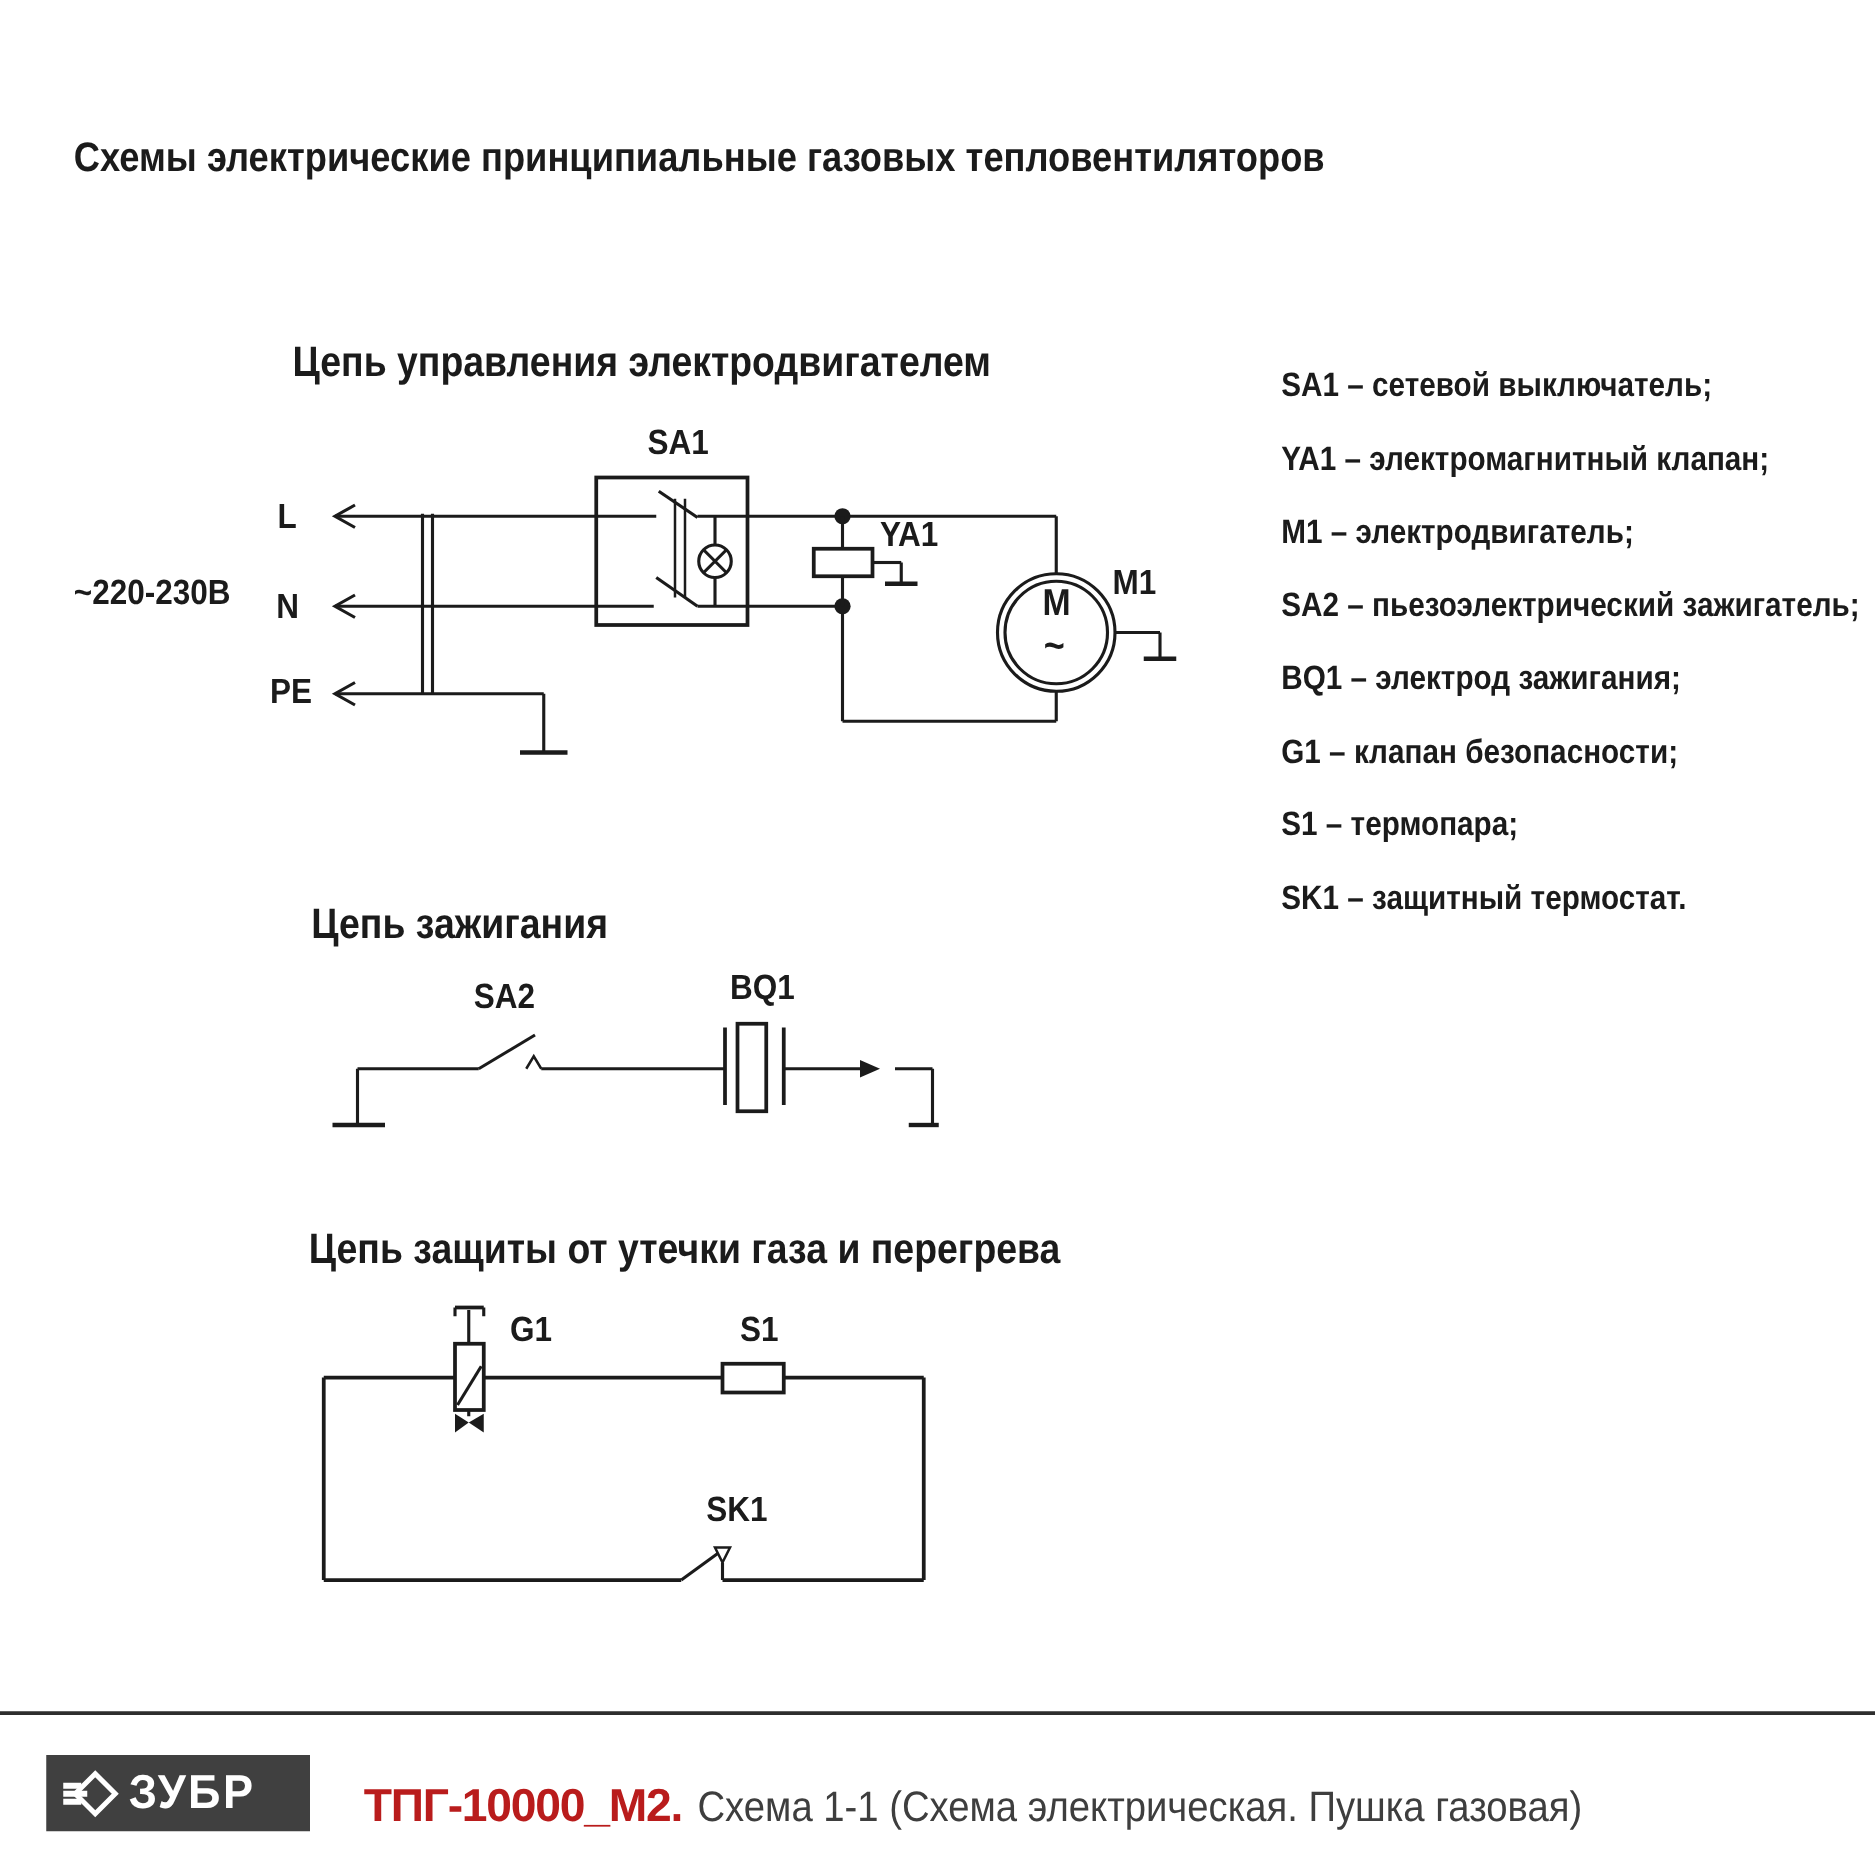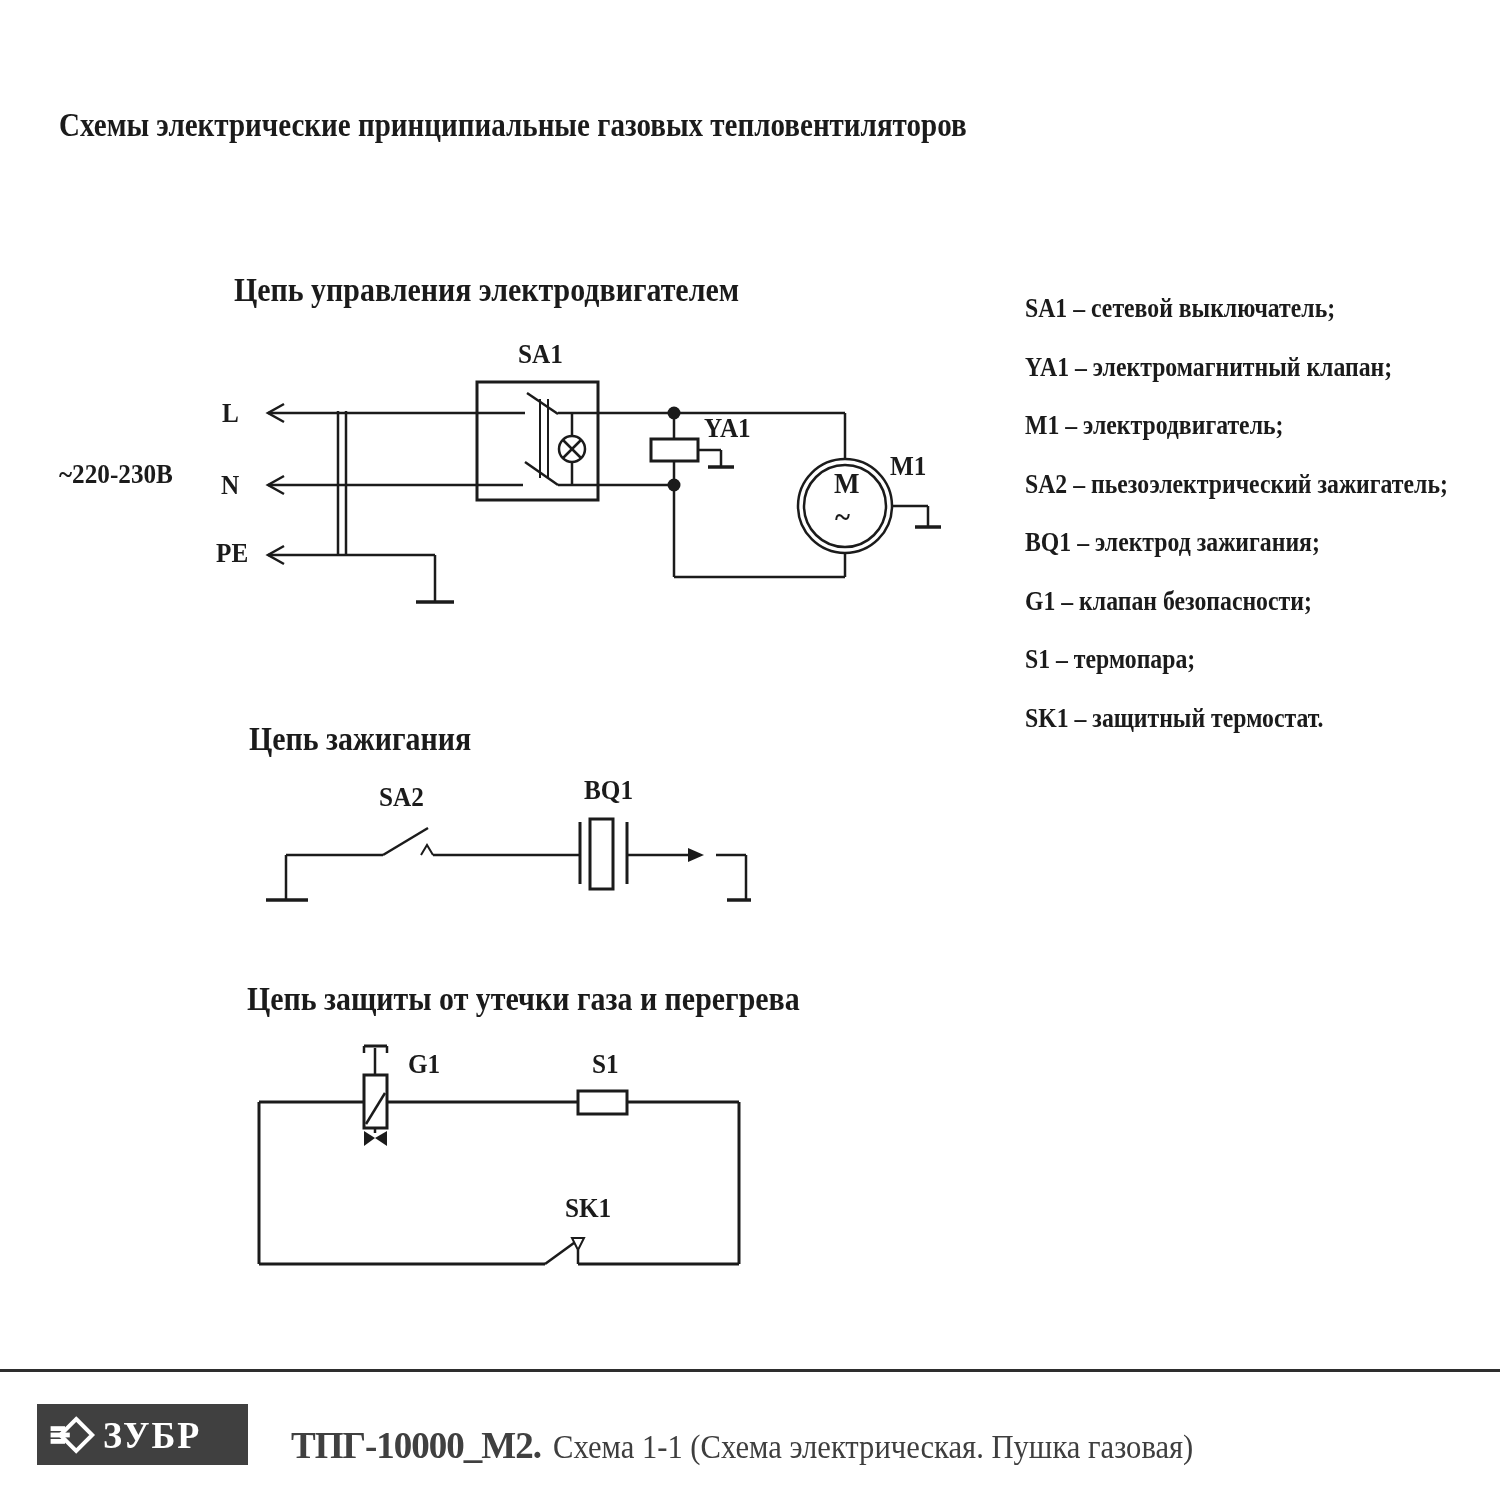--- a/index.html
+++ b/index.html
@@ -1,18 +1,18 @@
 <!DOCTYPE html>
 <html><head>
 <meta charset="utf-8">
 <style>
   html,body{margin:0;padding:0;background:#ffffff;}
   .page{
     position:relative;width:1500px;height:1500px;background:#ffffff;overflow:hidden;
-    font-family:Liberation Serif, serif;color:#1b1b1b;
+    font-family:Liberation Sans, sans-serif;color:#1b1b1b;
   }
   .wires{position:absolute;left:0;top:0;width:1500px;height:1500px;}
   .txt{position:absolute;white-space:nowrap;color:#1b1b1b;}
   .gost{font-weight:600;transform:scaleX(0.88);transform-origin:0 0;letter-spacing:0px;}
   .lbl{font-weight:600;transform:scaleX(0.9);transform-origin:0 0;}
   .main-title{font-size:33px;}
   .sec-title{font-size:34px;}
   .ref{font-size:28px;}
   .legend{position:absolute;left:1025px;top:293px;}
   .legend-item{
@@ -20,21 +20,21 @@
     transform:scaleX(0.88);transform-origin:0 0;color:#1b1b1b;
   }
   .footer-line{position:absolute;left:0;top:1369px;width:1500px;height:3px;background:#2e2e2e;}
   .logo{
     position:absolute;left:37px;top:1404px;width:211px;height:61px;background:#404040;
     display:flex;align-items:center;padding-left:12px;box-sizing:border-box;
   }
   .logo-text{color:#ffffff;font-size:38px;font-weight:800;letter-spacing:2px;margin-left:6px;
     transform:scaleX(0.95);transform-origin:0 0;}
   .footer-text{position:absolute;left:291px;top:1424px;display:flex;align-items:baseline;}
-  .footer-model{font-size:37px;font-weight:700;color:#404040;letter-spacing:-1px;white-space:nowrap;}
+  .footer-model{font-size:37px;font-weight:700;color:#b91c1c;letter-spacing:-1px;white-space:nowrap;}
   .footer-caption{font-size:34px;font-weight:400;color:#3e3e3e;white-space:nowrap;margin-left:12px;
     display:inline-block;transform:scaleX(0.9);transform-origin:0 0;}
   .motor-letter{font-size:30px;font-weight:600;}
   .motor-tilde{font-size:32px;font-weight:600;}
 </style>
 </head>
 <body>
 
 <div class="page">
 

